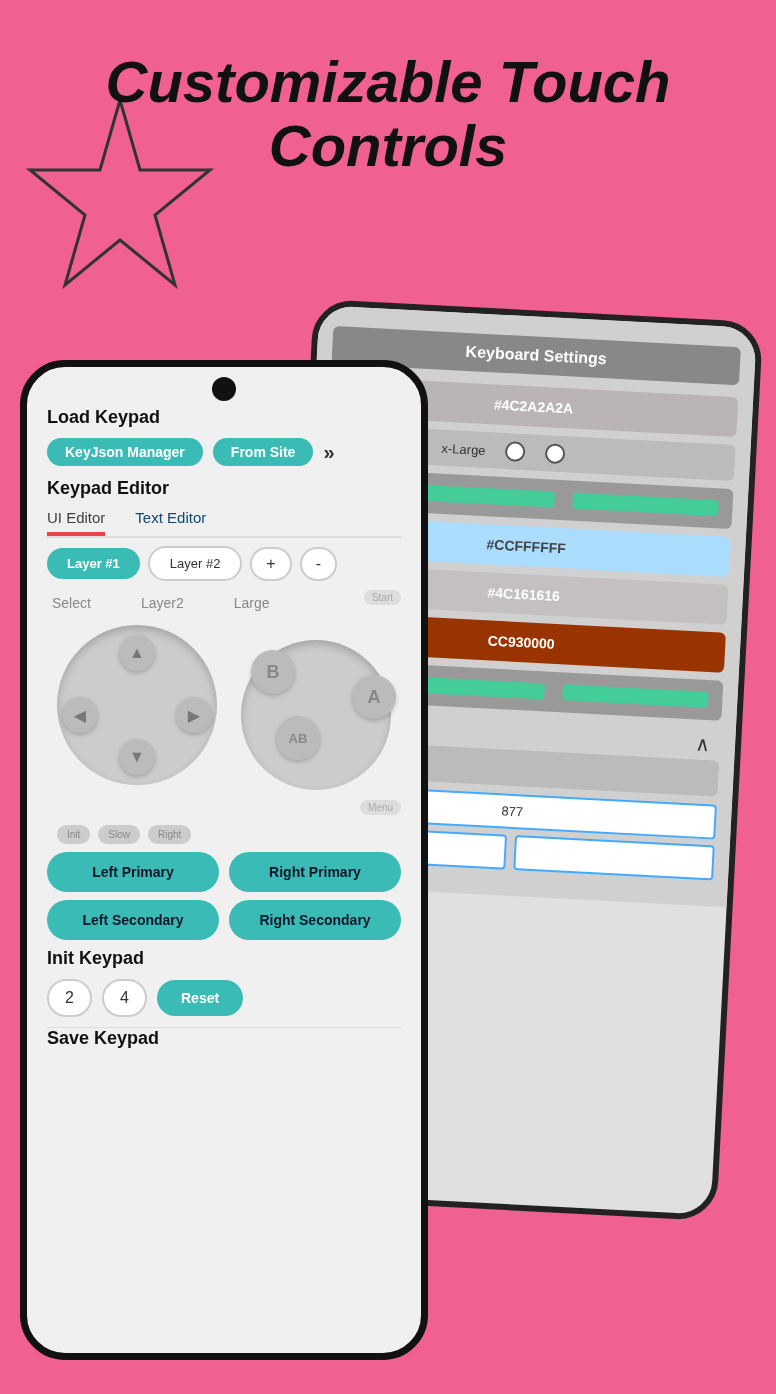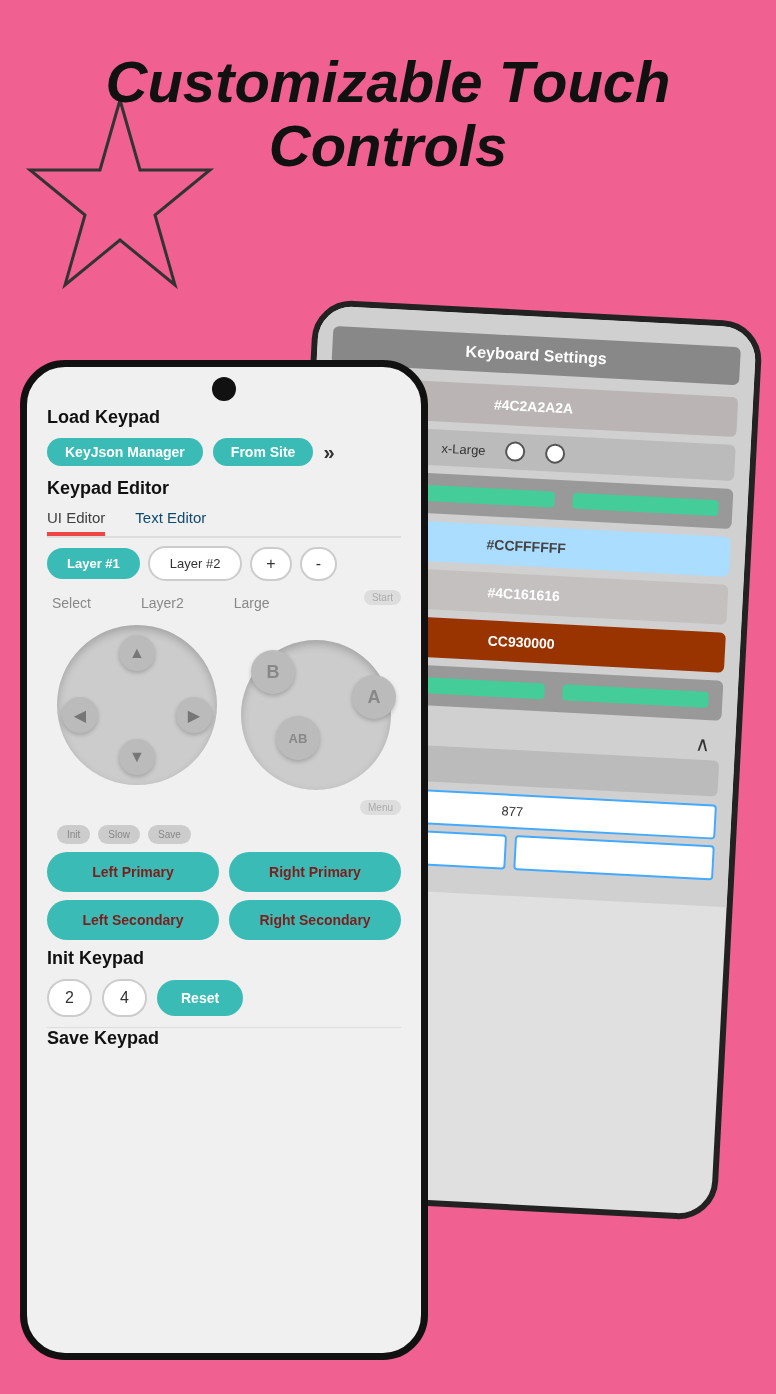--- a/index.html
+++ b/index.html
@@ -396,21 +396,21 @@
     }
 
     
     .control-buttons {
       display: flex;
       gap: 10px;
       margin-bottom: 8px;
     }
     .ctrl-btn {
       background: #3BBBB5;
-      color: #7f1d1d;
+      color: #0f172a;
       border: none;
       border-radius: 25px;
       padding: 12px 20px;
       font-size: 14px;
       font-weight: bold;
       flex: 1;
       cursor: pointer;
     }
 
     
@@ -562,21 +562,21 @@
         <div class="abxy-btn btn-a">A</div>
         <div class="abxy-btn btn-ab">AB</div>
       </div>
 
       <span class="menu-label" style="position:absolute; bottom:0; right:0;">Menu</span>
     </div>
 
     <div class="small-btns">
       <span class="small-gray-btn">Init</span>
       <span class="small-gray-btn">Slow</span>
-      <span class="small-gray-btn">Save</span>
+      <span class="small-gray-btn">Right</span>
     </div>
 
     <div class="control-buttons">
       <button class="ctrl-btn">Left Primary</button>
       <button class="ctrl-btn">Right Primary</button>
     </div>
 
     <div class="control-buttons">
       <button class="ctrl-btn">Left Secondary</button>
       <button class="ctrl-btn">Right Secondary</button>

